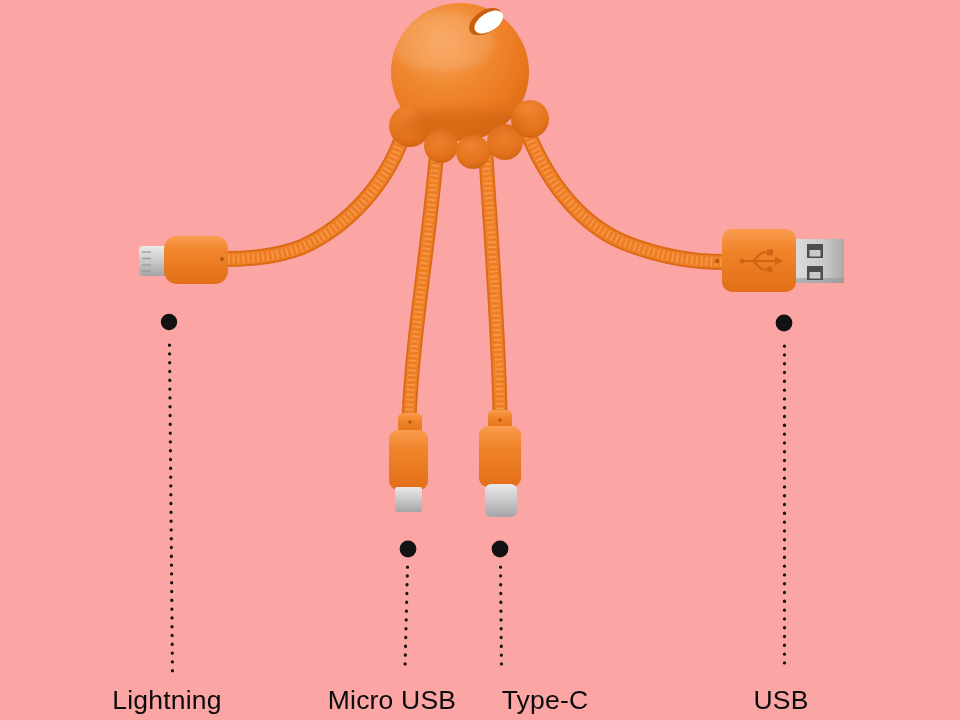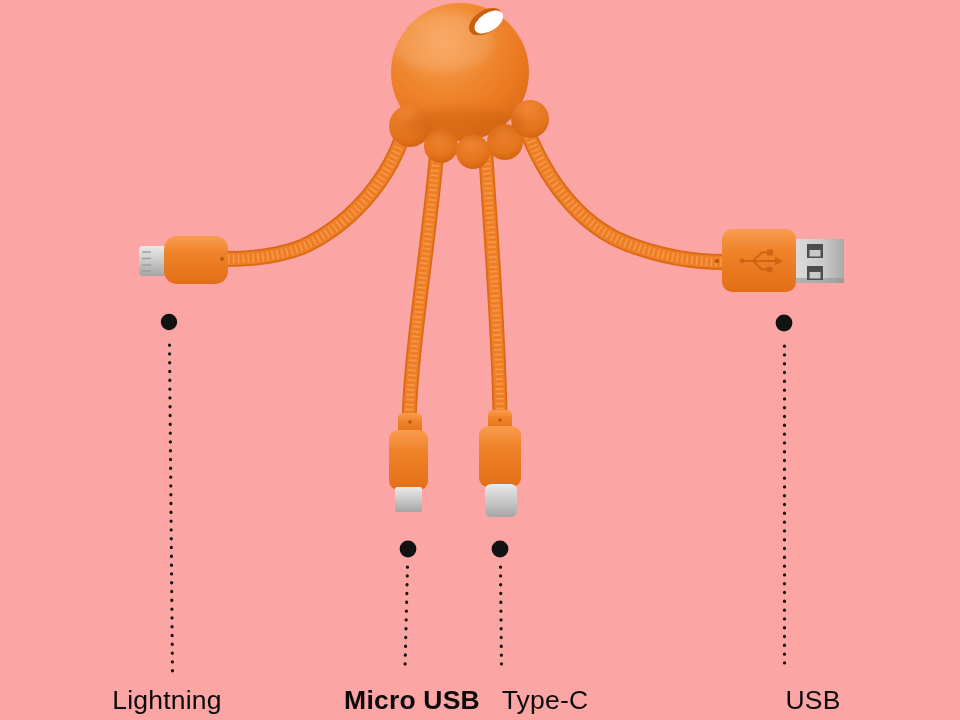--- a/index.html
+++ b/index.html
@@ -15,23 +15,23 @@
   .callout-label{
     position:absolute;
     transform:translateX(-50%);
     font-size:26.5px;
     line-height:30px;
     color:#0b0b0b;
     letter-spacing:0.2px;
     white-space:nowrap;
   }
   .lbl-lightning{left:167px;top:685px;}
-  .lbl-micro{left:412px;top:685px;font-weight:bold;}
+  .lbl-micro{left:392px;top:685px;}
   .lbl-typec{left:529px;top:685px;margin-left:16px;}
-  .lbl-usb{left:781px;top:685px;margin-left:32px;}
+  .lbl-usb{left:781px;top:685px;}
 </style>
 </head>
 <body>
 
 <div class="stage">
 
   <svg width="960" height="720" viewBox="0 0 960 720">
     <defs>
       <radialGradient id="gBall" cx="38%" cy="28%" r="78%">
         <stop offset="0%" stop-color="#f9a055"></stop>

